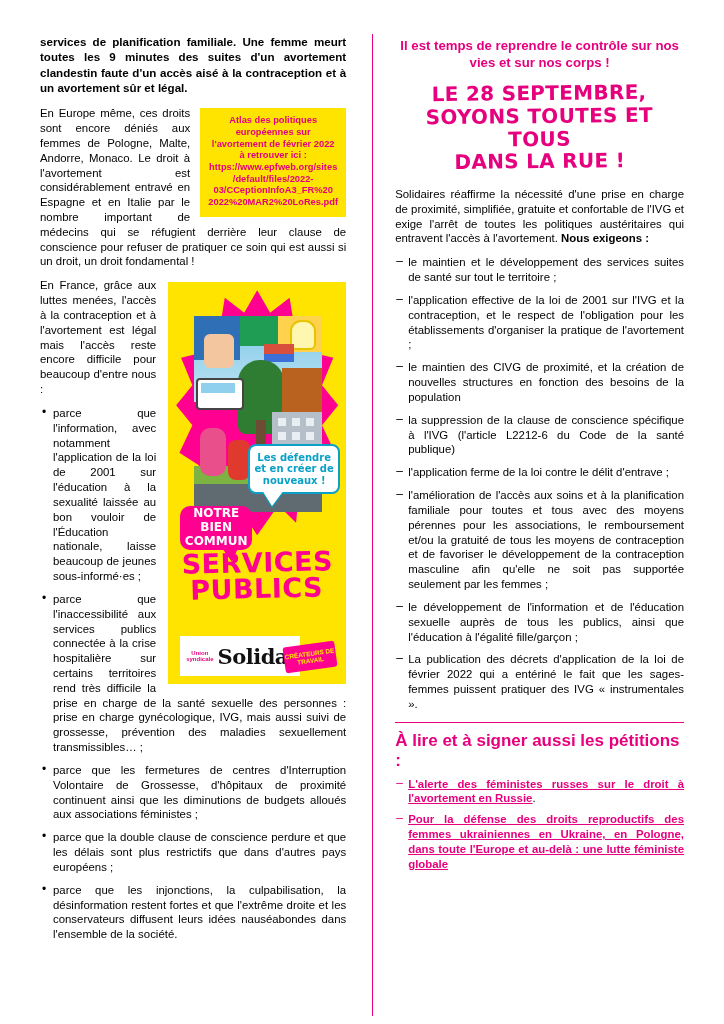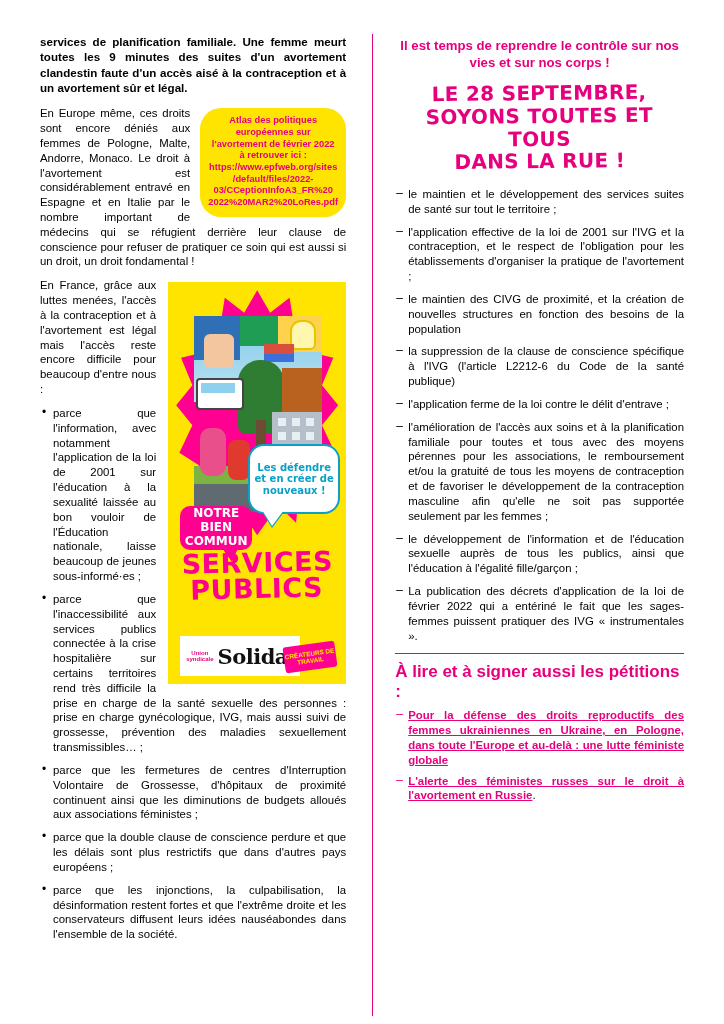--- a/index.html
+++ b/index.html
@@ -76,21 +76,20 @@
   }
 
   
   .callout {
     float: right;
     width: 146px;
     margin: 2px 0 6px 10px;
     background: #ffe400;
     padding: 7px 8px 8px 8px;
     box-sizing: border-box;
-    border-radius: 21px;
   }
   .callout-text {
     color: #e6007e;
     font-weight: bold;
     font-size: 9.3px;
     line-height: 1.26;
     text-align: center;
     word-break: break-word;
     margin: 0;
     hyphens: none;
@@ -151,24 +150,24 @@
   .cl.road { left:0; top:168px; width:128px; height:28px; background:#5f6b70; }
   .cl.pinkperson { left:6px; top:112px; width:26px; height:48px; background:#e94f8a; border-radius:10px; }
   .cl.redkid { left:34px; top:124px; width:22px; height:40px; background:#e03a2f; border-radius:8px; }
   .cl.bluekid { left:56px; top:130px; width:20px; height:36px; background:#2b5fa8; border-radius:8px; }
 
   .bubble-white {
     position: absolute;
     right: 6px;
     top: 162px;
     width: 92px;
-    height: 70px;
+    height: 50px;
     background: #ffffff;
     border: 2px solid #0aa0c8;
-    border-radius: 16px;
+    border-radius: 8px;
     box-sizing: border-box;
     display: flex;
     align-items: center;
     justify-content: center;
   }
   .bubble-white:after {
     content: "";
     position: absolute;
     left: 12px;
     bottom: -14px;
@@ -406,36 +405,37 @@
     <div class="col-right">
 
       <div class="rc-head">Il est temps de reprendre le contrôle sur nos vies et sur nos corps !</div>
 
       <div class="rc-bigtitle">
         <span>LE 28 SEPTEMBRE,</span>
         <span>SOYONS TOUTES ET TOUS</span>
         <span>DANS LA RUE !</span>
       </div>
 
+      <p><span>Solidaires réaffirme la nécessité d'une prise en charge de proximité, simplifiée, gratuite et confortable de l'IVG et exige l'arrêt de toutes les politiques austéritaires qui entravent l'accès à l'avortement.</span> <span class="exigeons">Nous exigeons :</span></p>
 
       <ul class="rc-dash-list">
         <li>le maintien et le développement des services suites de santé sur tout le territoire ;</li>
         <li>l'application effective de la loi de 2001 sur l'IVG et la contraception, et le respect de l'obligation pour les établissements d'organiser la pratique de l'avortement ;</li>
         <li>le maintien des CIVG de proximité, et la création de nouvelles structures en fonction des besoins de la population</li>
         <li>la suppression de la clause de conscience spécifique à l'IVG (l'article L2212-6 du Code de la santé publique)</li>
         <li>l'application ferme de la loi contre le délit d'entrave ;</li>
         <li>l'amélioration de l'accès aux soins et à la planification familiale pour toutes et tous avec des moyens pérennes pour les associations, le remboursement et/ou la gratuité de tous les moyens de contraception et de favoriser le développement de la contraception masculine afin qu'elle ne soit pas supportée seulement par les femmes ;</li>
         <li>le développement de l'information et de l'éducation sexuelle auprès de tous les publics, ainsi que l'éducation à l'égalité fille/garçon ;</li>
         <li>La publication des décrets d'application de la loi de février 2022 qui a entériné le fait que les sages-femmes puissent pratiquer des IVG « instrumentales ».</li>
       </ul>
 
       <hr class="rule">
 
       <div class="rc-petitions-title">À lire et à signer aussi les pétitions :</div>
 
       <ul class="pet-list">
+        <li><span class="lnk">L'alerte des féministes russes sur le droit à l'avortement en Russie</span><span class="tail">.</span></li>
         <li><span class="lnk">Pour la défense des droits reproductifs des femmes ukrainiennes en Ukraine, en Pologne, dans toute l'Europe et au-delà : une lutte féministe globale</span></li>
-        <li><span class="lnk">L'alerte des féministes russes sur le droit à l'avortement en Russie</span><span class="tail">.</span></li>
       </ul>
 
     </div>
   </div>
 </div>
 
 </body></html>

